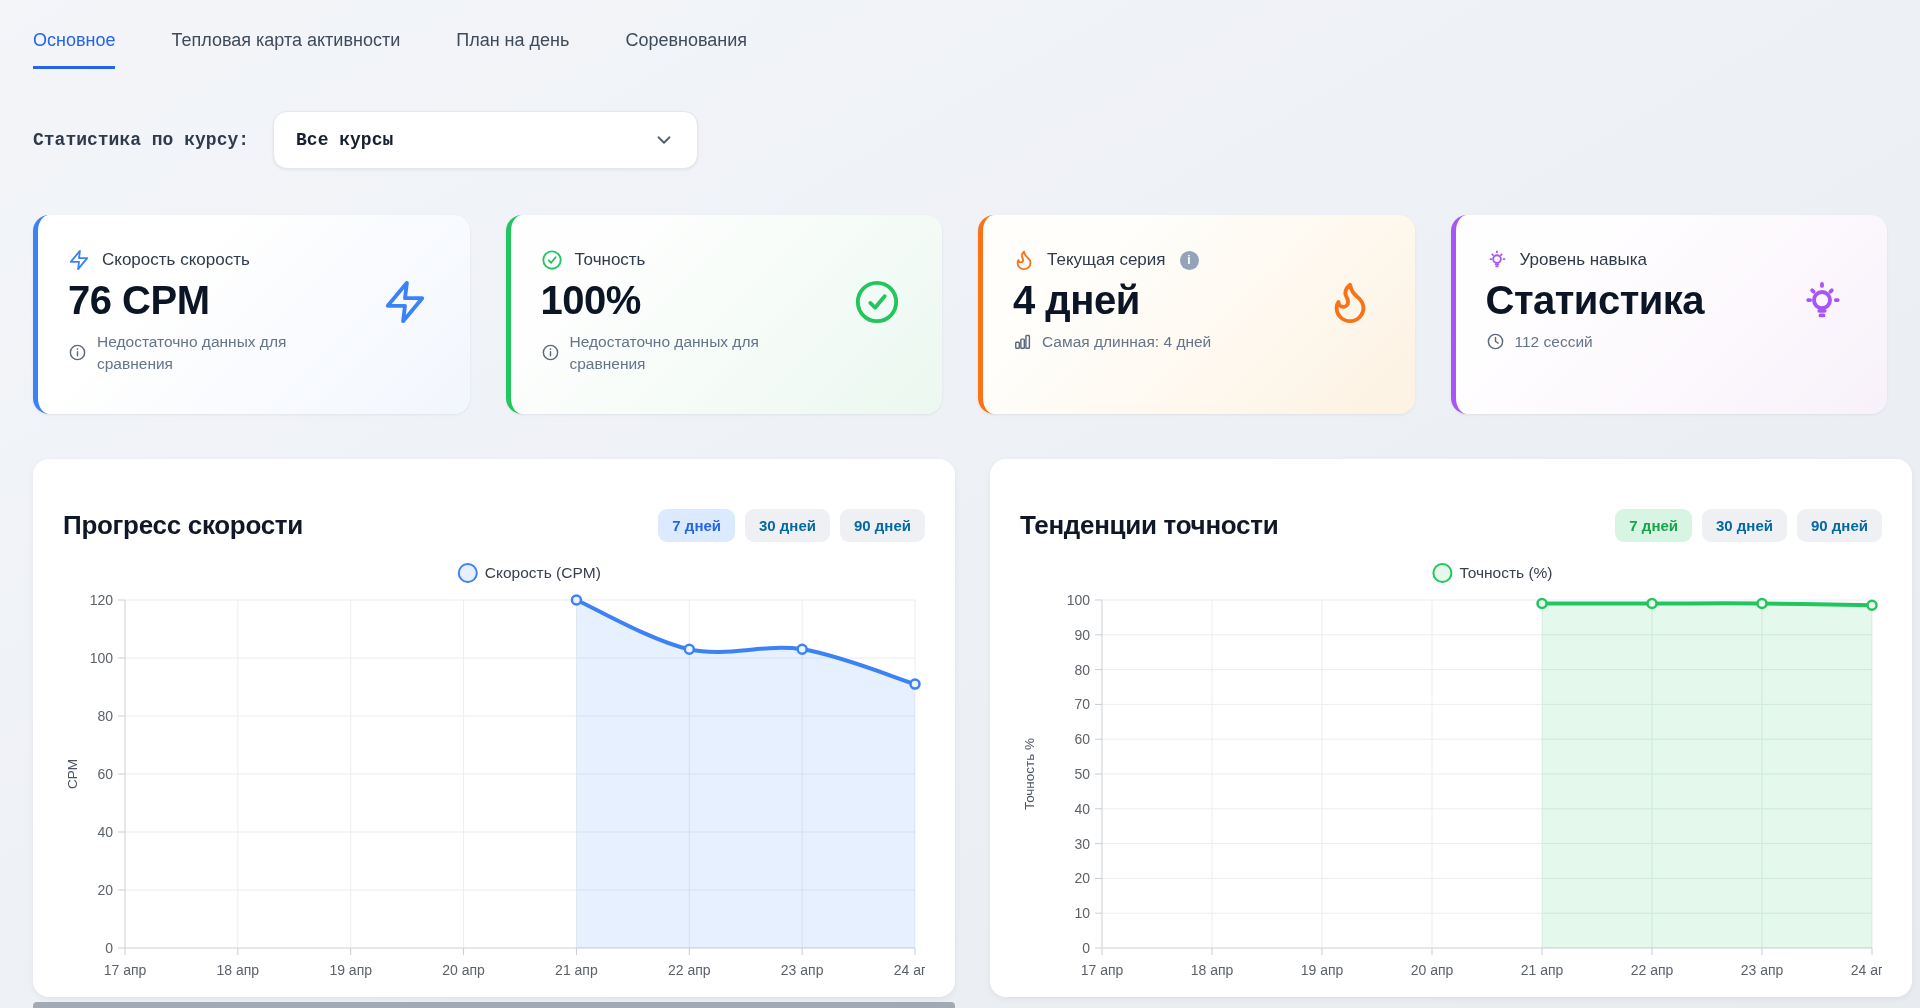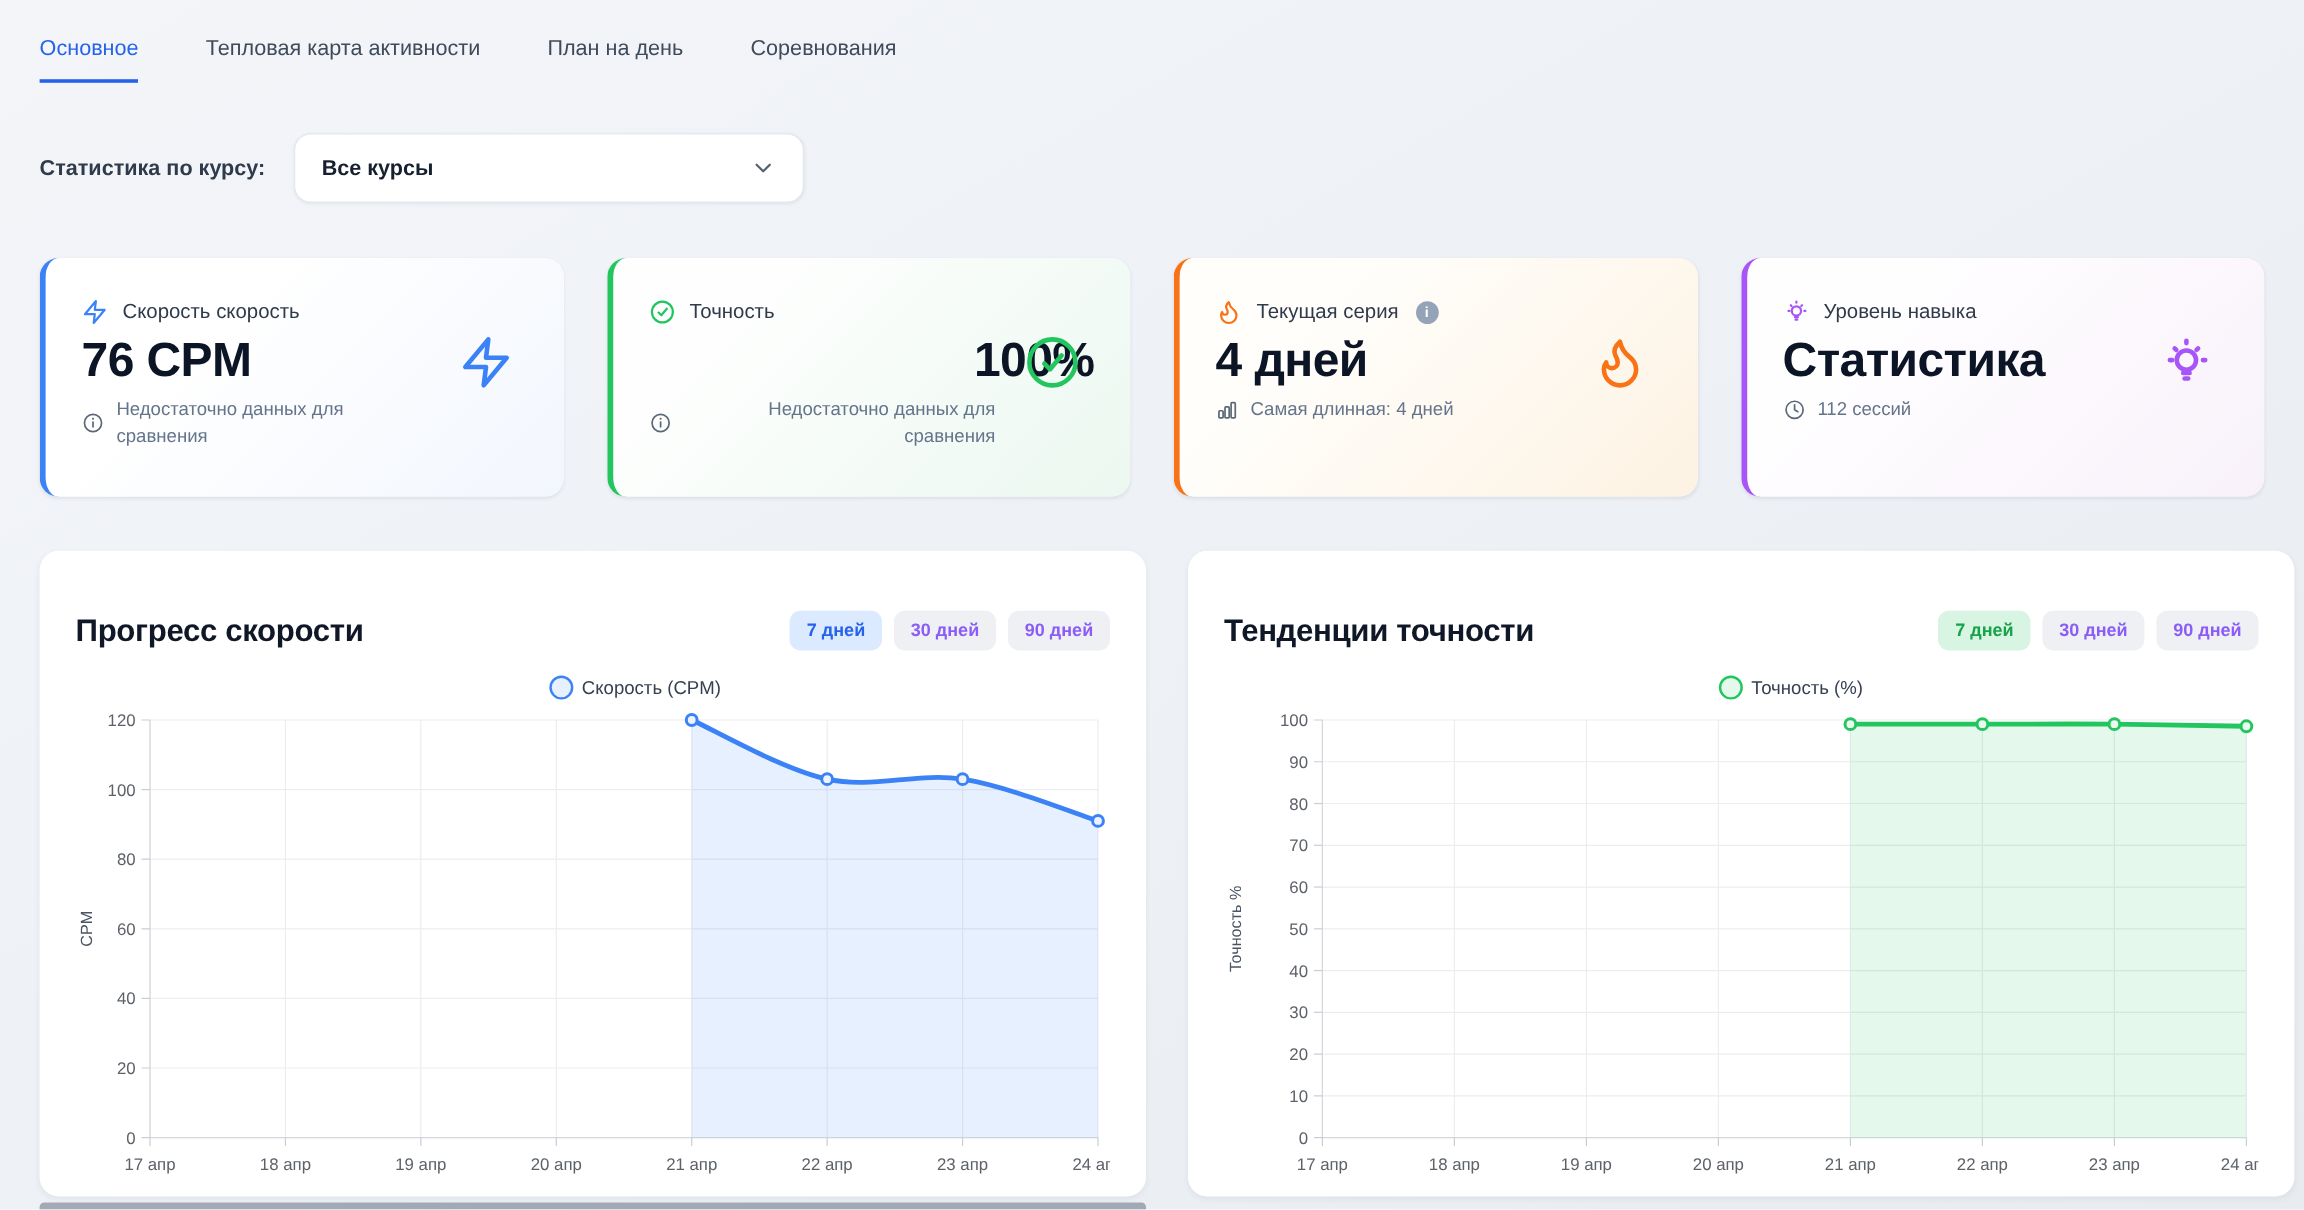--- a/index.html
+++ b/index.html
@@ -7,36 +7,36 @@
   body {
     font-family:"Liberation Sans","DejaVu Sans",sans-serif;
     background:linear-gradient(150deg,#f3f5f9 0%,#edf0f5 55%,#e8ecf1 100%);
     color:#0f172a; position:relative;
   }
   
   .tabs { display:flex; gap:56px; padding:30px 33px 0;text-align:right; }
   .tab { font-size:18px; color:#3f4a5a; padding-bottom:15px; cursor:pointer; white-space:nowrap; }
   .tab.active { color:#2563eb; font-weight:500; border-bottom:3px solid #2563eb; }
   
-  .filter-row { display:flex; align-items:center; gap:24px; margin:42px 33px 0; }
+  .filter-row { display:flex; align-items:center; gap:24px; margin:42px 33px 0;font-family:Liberation Mono, monospace; }
   .filter-label { font-size:18px; font-weight:600; color:#2f3a4a; }
   .select {
     width:425px; height:58px; background:#fff; border:1px solid #e3e7ee; border-radius:14px;
     display:flex; align-items:center; justify-content:space-between; padding:0 22px;
     box-shadow:0 1px 3px rgba(16,24,40,.07); font-size:18px; font-weight:600; color:#16202e; cursor:pointer;
   }
   .select .chev { color:#51606f; display:flex; }
   
   .cards { display:grid; grid-template-columns:repeat(4,1fr); gap:36px; margin:46px 33px 0; }
   .card {
     position:relative; height:199px; border-radius:16px; border-left:5px solid;
     box-shadow:0 1px 3px rgba(16,24,40,.07); padding:34px 30px 0 30px;
   }
   .c-blue   { border-color:#3b82f6; background:linear-gradient(135deg,#ffffff 30%,#f2f6fd 100%); }
-  .c-green  { border-color:#22c55e; background:linear-gradient(135deg,#fdfefd 25%,#ebf8f0 100%);text-align:right; }
+  .c-green  { border-color:#22c55e; background:linear-gradient(135deg,#fdfefd 25%,#ebf8f0 100%); }
   .c-orange { border-color:#f97316; background:linear-gradient(135deg,#fffefb 25%,#fdf2e2 100%); }
   .c-purple { border-color:#a855f7; background:linear-gradient(135deg,#fffeff 25%,#f8f1fa 100%); }
   .card-head { display:flex; align-items:center; gap:12px; font-size:17px; color:#2f3a4a; font-weight:500; }
   .ic { display:flex; }
   .ic svg { width:22px; height:22px; }
   .c-blue .ic{color:#3b82f6} .c-green .ic{color:#22c55e} .c-orange .ic{color:#f97316} .c-purple .ic{color:#a855f7}
   .badge { width:19px; height:19px; border-radius:50%; background:#94a3b8; color:#fff; display:flex;
            align-items:center; justify-content:center; font-size:12px; font-weight:700; margin-left:2px; cursor:pointer; }
   .card-value { font-size:40px; font-weight:800; color:#0b1526; margin-top:9px; letter-spacing:-.5px; line-height:1; }
   .card-sub { display:flex; align-items:center; gap:10px; margin-top:11px; font-size:15.5px; color:#64748b; }
@@ -46,21 +46,21 @@
   .big-ic { position:absolute; right:42px; top:64px; display:flex; }
   .big-ic svg { width:46px; height:46px; }
   .c-blue .big-ic{color:#3b82f6} .c-green .big-ic{color:#22c55e} .c-orange .big-ic{color:#f97316} .c-purple .big-ic{color:#a855f7}
   
   .panels { display:grid; grid-template-columns:1fr 1fr; gap:35px; margin:45px 33px 0; }
   .panel { background:#fff; border-radius:16px; box-shadow:0 2px 6px rgba(16,24,40,.06); height:538px; padding:34px 30px 0; }
   .panel-head { display:flex; justify-content:space-between; align-items:center;margin-top:16px; }
   .panel-title { font-size:26px; font-weight:700; color:#101828; letter-spacing:-.3px; }
   .ranges { display:flex; gap:10px; }
   .range-btn { font-size:15px; font-weight:600; padding:8px 14px; border-radius:9px; background:#eef0f4;
-               color:#8b5cf6; border:none; cursor:pointer; font-family:inherit; }
+               color:#0369a1; border:none; cursor:pointer; font-family:inherit; }
   .range-btn.on-blue  { background:#dbeafe; color:#2563eb; }
   .range-btn.on-green { background:#d8f4e2; color:#16a34a; }
   svg.chart { width:862px; height:448px; margin-top:16px; display:block; }
   svg.chart .tick { font-size:14px; fill:#5d6269; }
   svg.chart .axis-title { font-size:13.5px; fill:#4b5563; }
   svg.chart .legend-text { font-size:15.5px; fill:#374151; }
   
   .bottom-bar { position:absolute; left:33px; bottom:0; width:922px; height:6px;
                 background:rgba(71,85,105,.45); border-radius:4px 4px 0 0; }
 </style>

